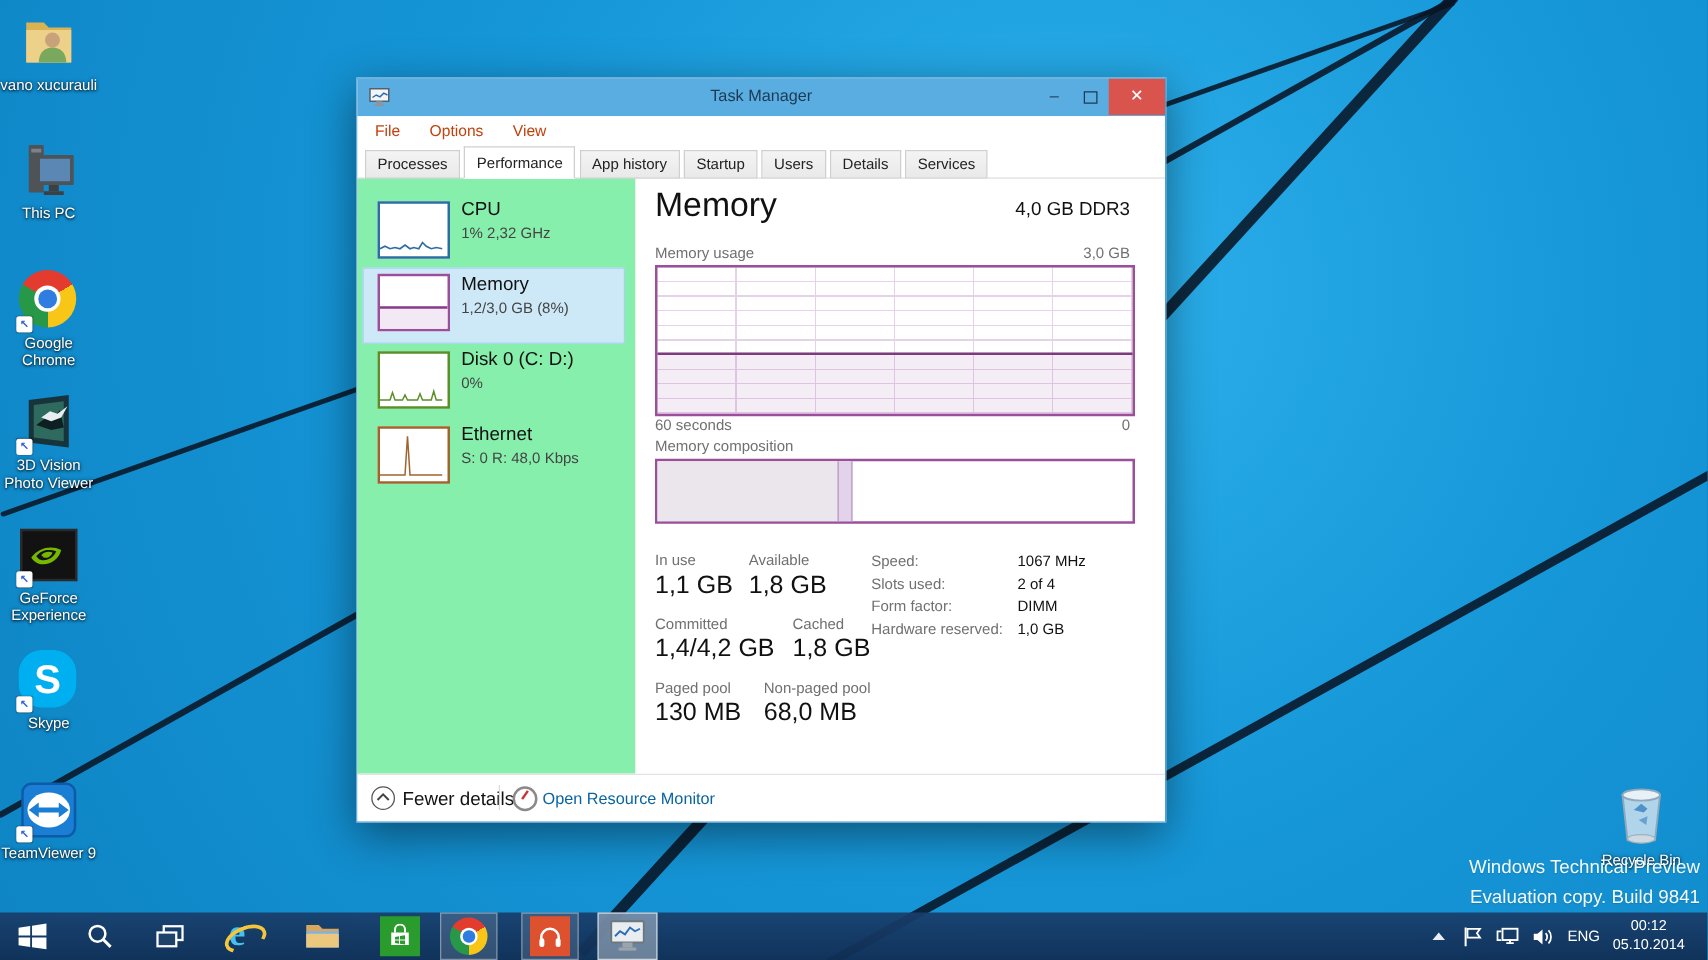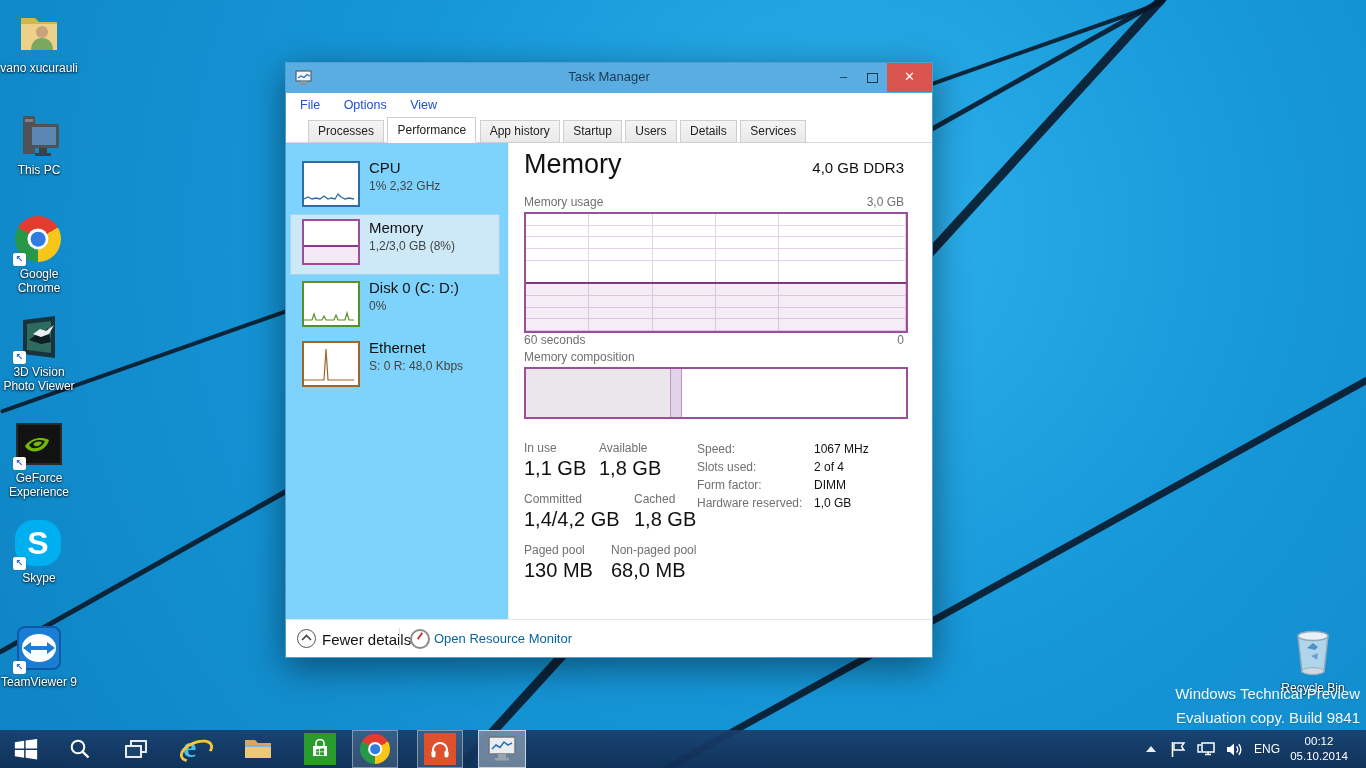--- a/index.html
+++ b/index.html
@@ -35,32 +35,32 @@
   
   #tm{position:absolute;left:285px;top:62px;width:646px;height:594px;background:#fff;
     border:1px solid #4f9fd4;box-shadow:0 10px 34px rgba(0,0,0,.45);}
   #tm-titlebar{position:absolute;left:0;top:0;right:0;height:30px;background:#5aade0;}
   #tm-title{position:absolute;left:0;right:0;top:6px;text-align:center;font-size:13px;color:#1c3a55;}
   .capbtn{position:absolute;top:0;height:29px;text-align:center;line-height:27px;color:#1c3a55;font-size:13px;}
   #btn-min{right:74px;width:29px;}
   #btn-max{right:45px;width:29px;}
   #btn-max i{display:inline-block;width:9px;height:8px;border:1px solid #1c3a55;margin-top:10px;}
   #btn-close{right:0;width:45px;background:#d9544d;color:#fff;font-size:13px;}
-  #tm-menubar{position:absolute;left:0;top:30px;right:0;height:24px;background:#fff;font-size:12.5px;color:#1d4ed8;}
+  #tm-menubar{position:absolute;left:0;top:30px;right:0;height:24px;background:#fff;font-size:12.5px;color:#c2410c;}
   .menu-item{display:inline-block;padding:0 10px;line-height:24px;}
   .menu-item:first-child{margin-left:4px;}
-  #tm-tabs{position:absolute;left:0;top:54px;right:0;height:25px;border-bottom:1px solid #d9d9d9;background:#fff;padding-left:16px;}
+  #tm-tabs{position:absolute;left:0;top:54px;right:0;height:25px;border-bottom:1px solid #d9d9d9;background:#fff;}
   .tab{position:relative;display:inline-block;margin-left:-1px;padding:0 9px;height:21px;line-height:21px;
     font-size:12px;color:#222;background:linear-gradient(#f4f4f4,#e9e9e9);border:1px solid #cfcfcf;
     vertical-align:bottom;margin-top:3px;}
   .tab:first-child{margin-left:6px;}
   .tab.active{background:#fff;height:24px;line-height:24px;margin-top:0;border-bottom:1px solid #fff;z-index:2;}
 
   
-  #tm-sidebar{position:absolute;left:0;top:80px;width:222px;bottom:38px;background:#7dd3fc;border-right:1px solid #ededed;}
+  #tm-sidebar{position:absolute;left:0;top:80px;width:222px;bottom:38px;background:#86efac;border-right:1px solid #ededed;}
   .side-item{position:absolute;left:5px;width:208px;height:56px;}
   .side-item.selected{background:#cde9f8;border:1px solid #a6d4ee;margin-left:-1px;margin-top:-2px;height:59px;}
   .thumb{position:absolute;left:11px;top:2px;width:54px;height:42px;background:#fff;}
   .side-item.selected .thumb{top:4px;}
   .tname{position:absolute;left:78px;top:0px;font-size:15px;color:#111;}
   .tsub{position:absolute;left:78px;top:20px;font-size:12px;color:#444;}
   .side-item.selected .tname{top:4px;}
   .side-item.selected .tsub{top:24px;}
   .mem-mini-fill{position:absolute;left:0;right:0;bottom:0;height:37%;
     background:#f3e9f5;border-top:2px solid #8b3a8b;}

